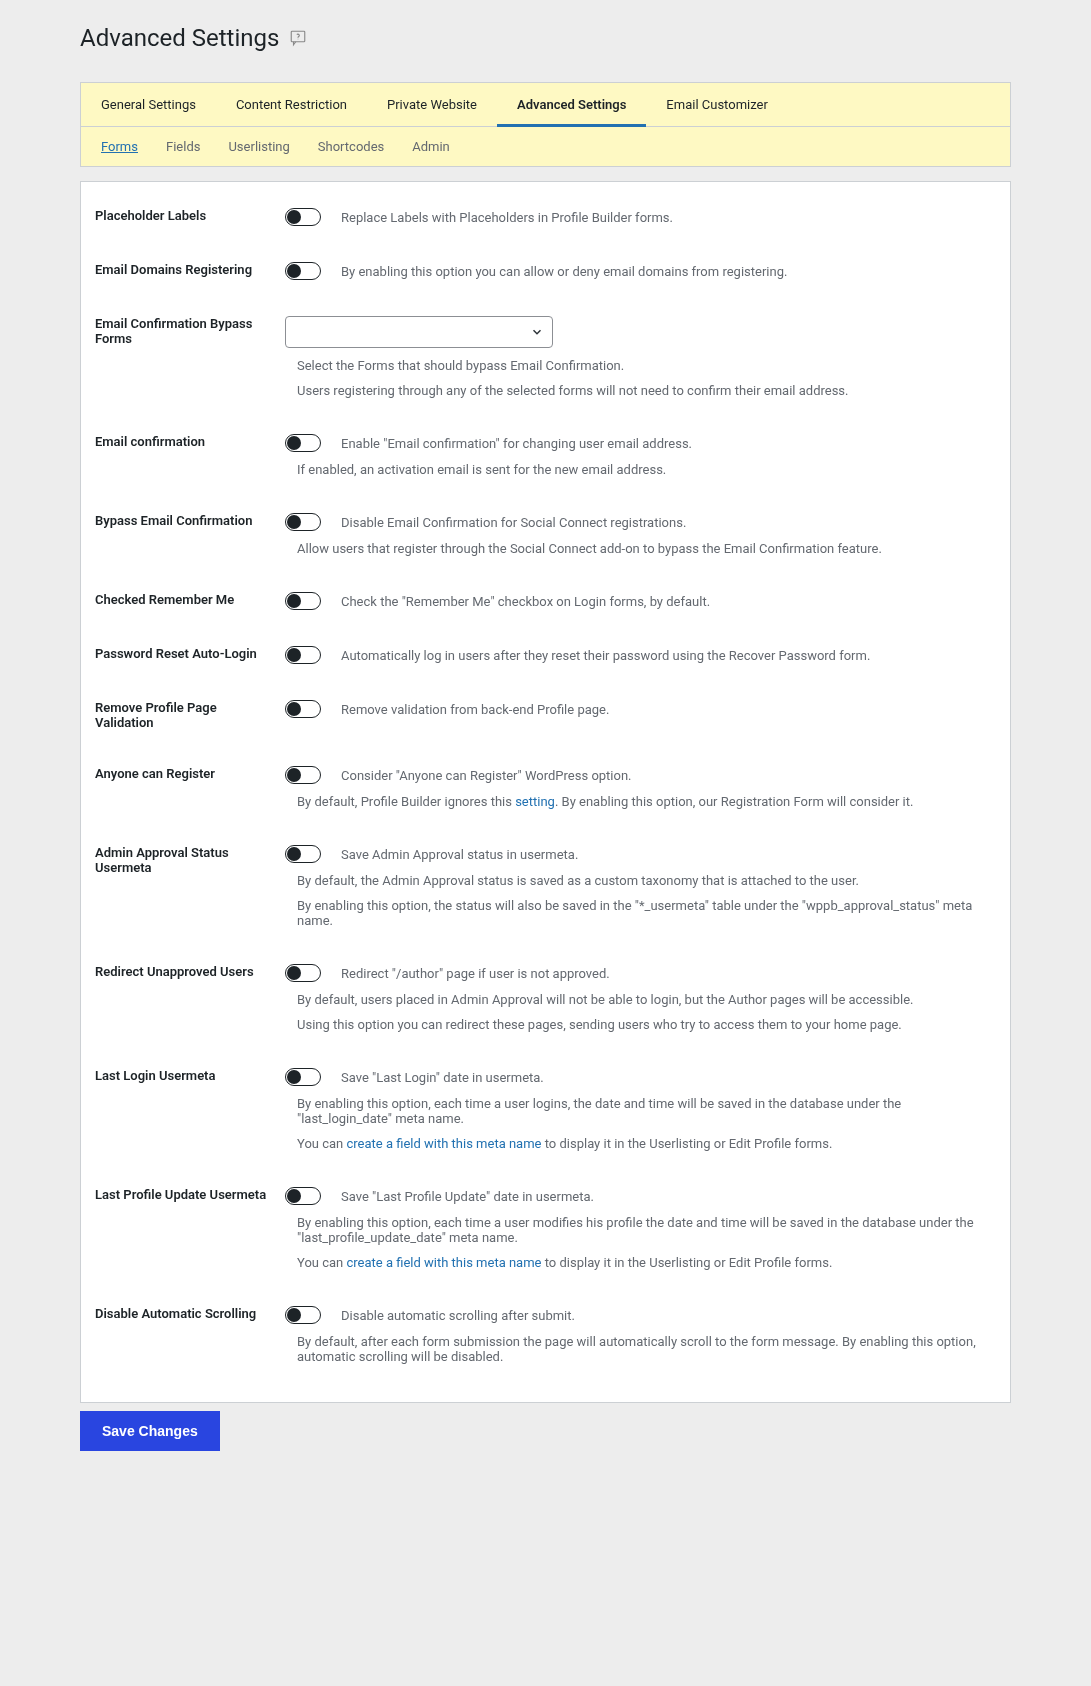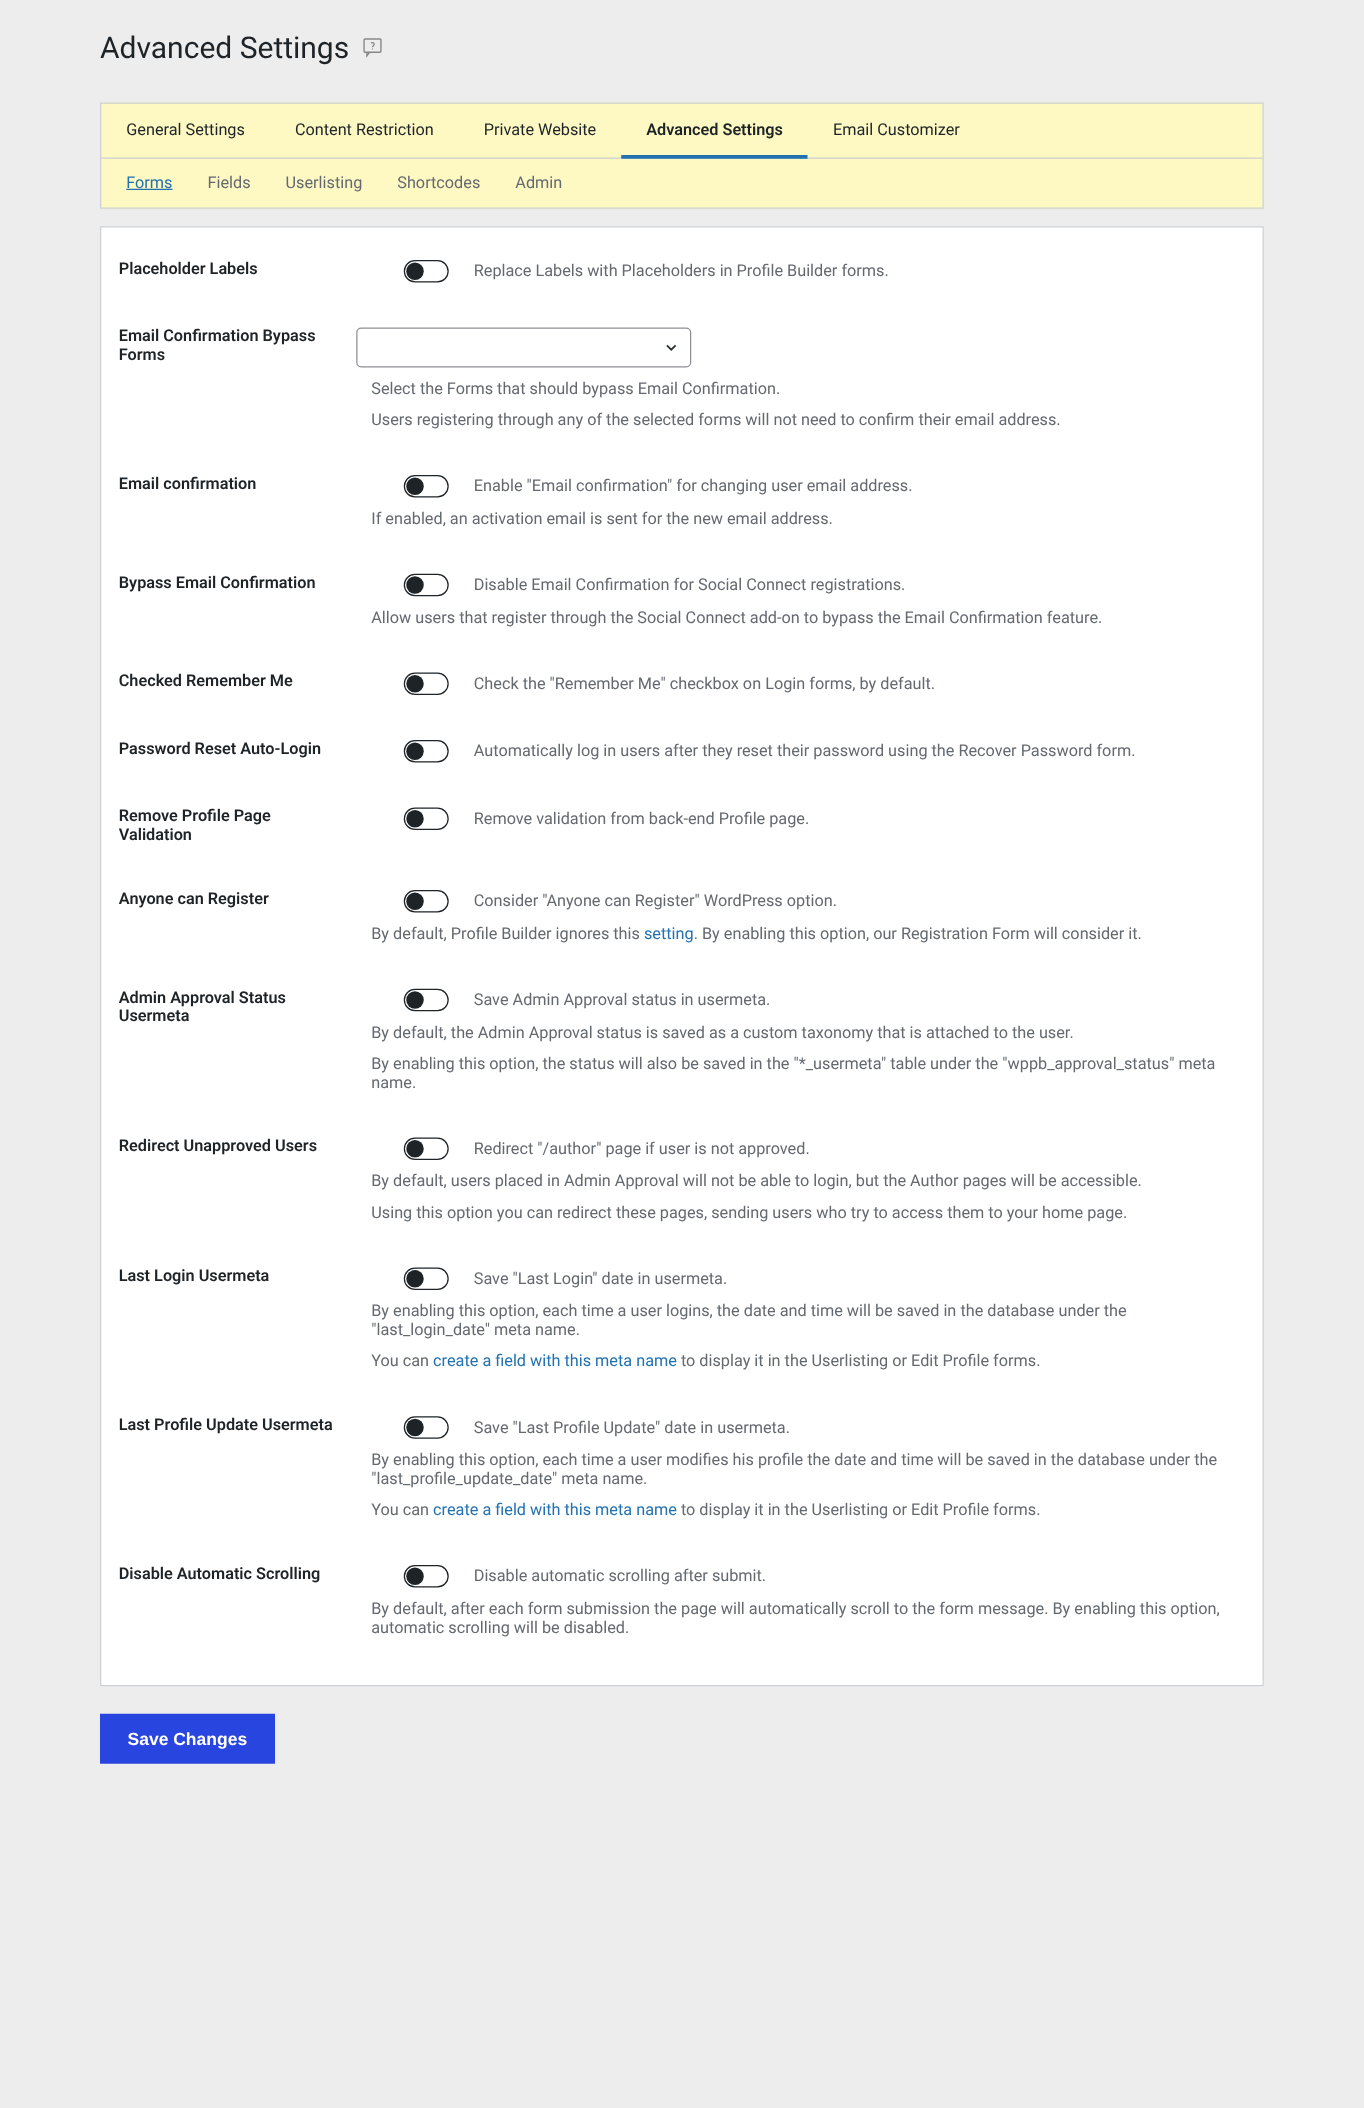--- a/index.html
+++ b/index.html
@@ -71,21 +71,21 @@
     vertical-align:top;
     padding:18px 10px 18px 0;
     font-size:13px;
     font-weight:600;
     color:#1d2327;
   }
   table.form-table > tbody > tr > td {
     vertical-align:top;
     padding:18px 0 18px 0;
   }
-  .row-inline { display:flex; align-items:center; gap:20px;margin-left:38px; }
+  .row-inline { display:flex; align-items:center; gap:20px; }
   .desc {
     font-size:13px;
     color:#646970;
   }
   p.desc { margin:10px 0 0 12px; }
   .desc .link { color:#2271b1; cursor:pointer; }
 
   
   .toggle {
     width:36px; height:18px;
@@ -109,21 +109,21 @@
     border-radius:4px;
     background:#fff;
     display:flex; align-items:center; justify-content:flex-end;
     padding:0 8px;
     cursor:pointer;
     color:#2c3338;
   }
   .chevron { width:14px; height:14px; color:#2c3338; }
 
   .save-btn {
-    margin-top:22px;
+    margin-top:8px;
     background:#2c3fd6;
     background:#2544E4;
     background:#2540E2;
     background:#2945e0;
     color:#fff;
     border:none;
     padding:12px 22px;
     font-size:14px;
     font-weight:600;
     cursor:pointer;
@@ -170,20 +170,31 @@
         <td>
           <div class="row-inline">
             <div class="toggle">
                   <div class="knob"></div>
                 </div>
             <span class="desc">Replace Labels with Placeholders in Profile Builder forms.</span>
           </div>
         </td>
       </tr>
 
+      <tr>
+        <th><span>Email Domains Registering</span></th>
+        <td>
+          <div class="row-inline">
+            <div class="toggle">
+                  <div class="knob"></div>
+                </div>
+            <span class="desc">By enabling this option you can allow or deny email domains from registering.</span>
+          </div>
+        </td>
+      </tr>
 
       <tr>
         <th><span>Email Confirmation Bypass Forms</span></th>
         <td>
           <div class="select">
             <span></span>
             <svg class="chevron" viewBox="0 0 24 24" fill="none" stroke="currentColor" stroke-width="2.5">
                   <path d="M6 9l6 6 6-6"></path>
                 </svg>
           </div>

